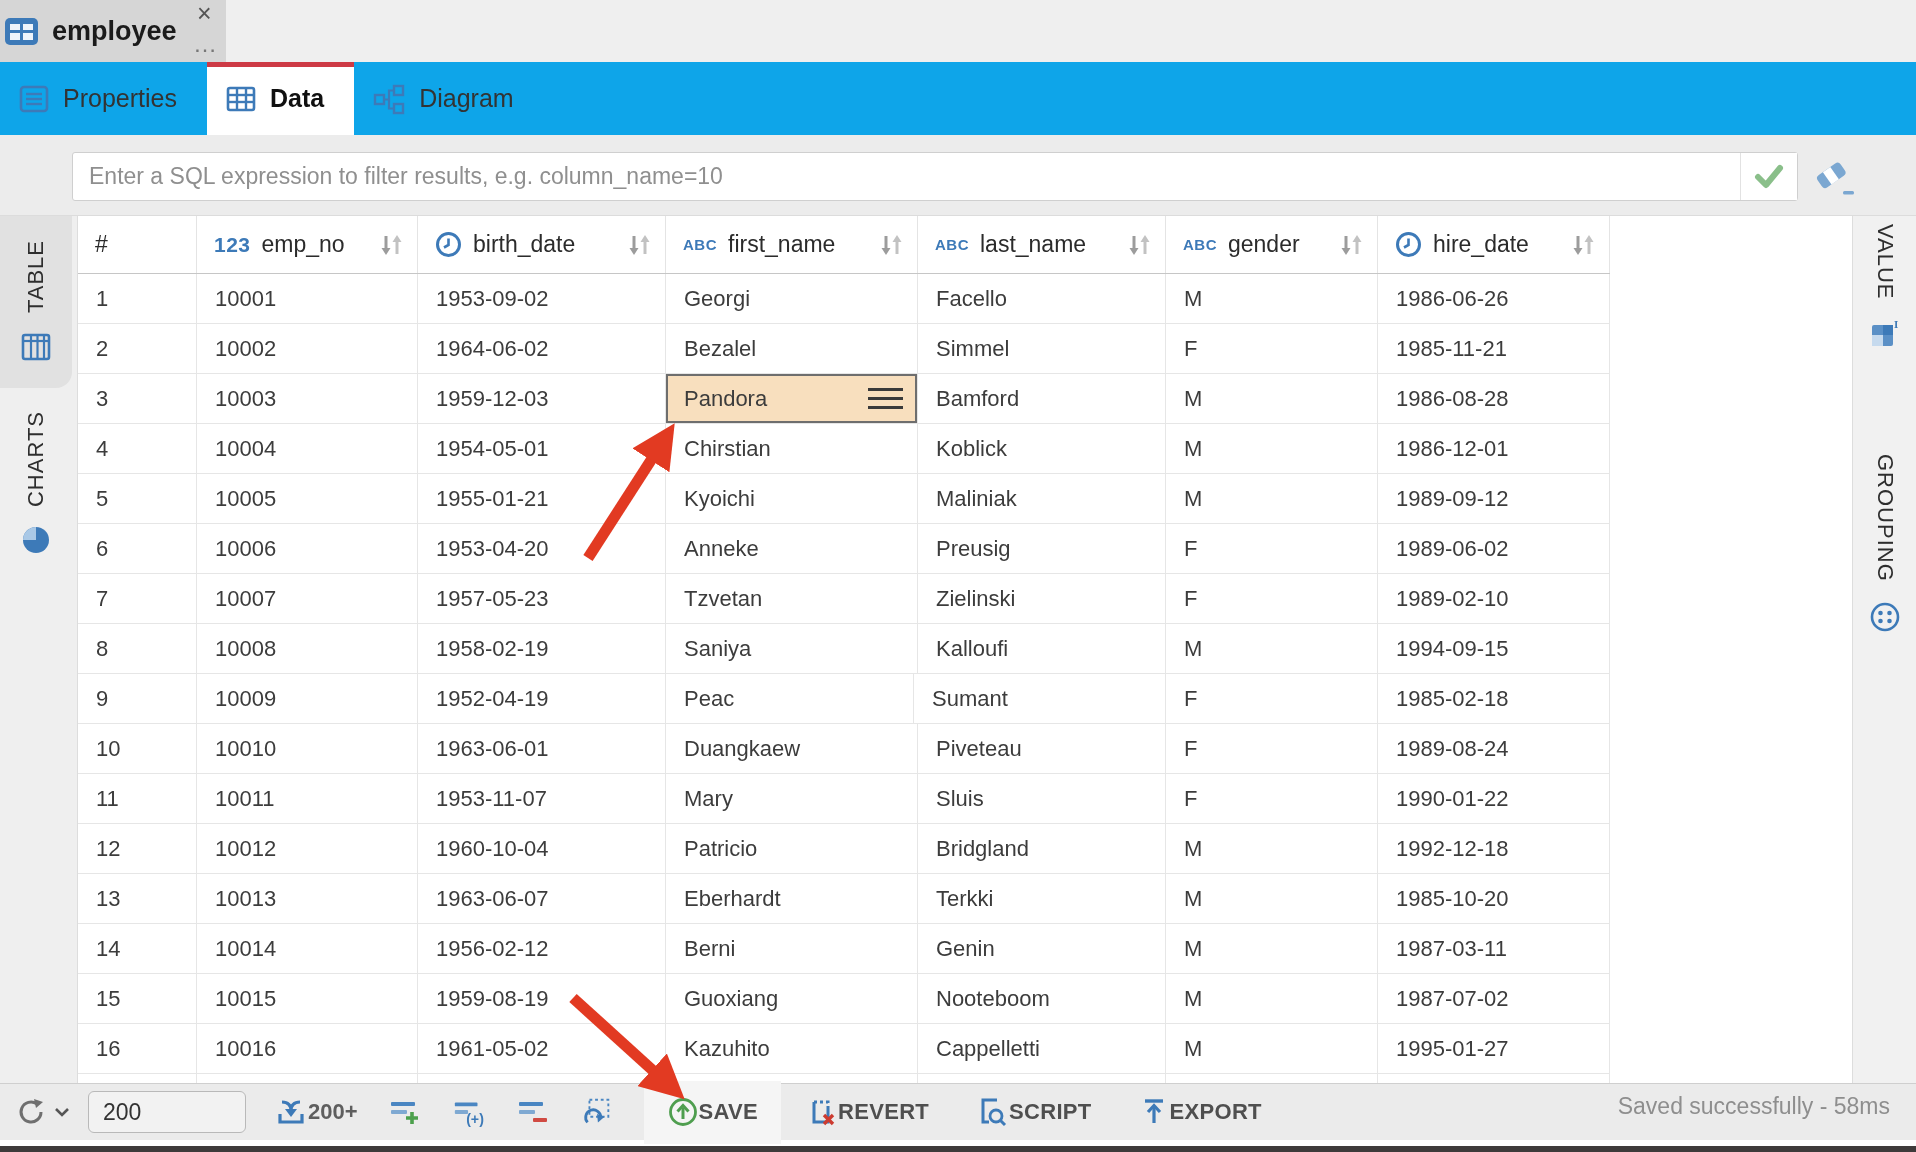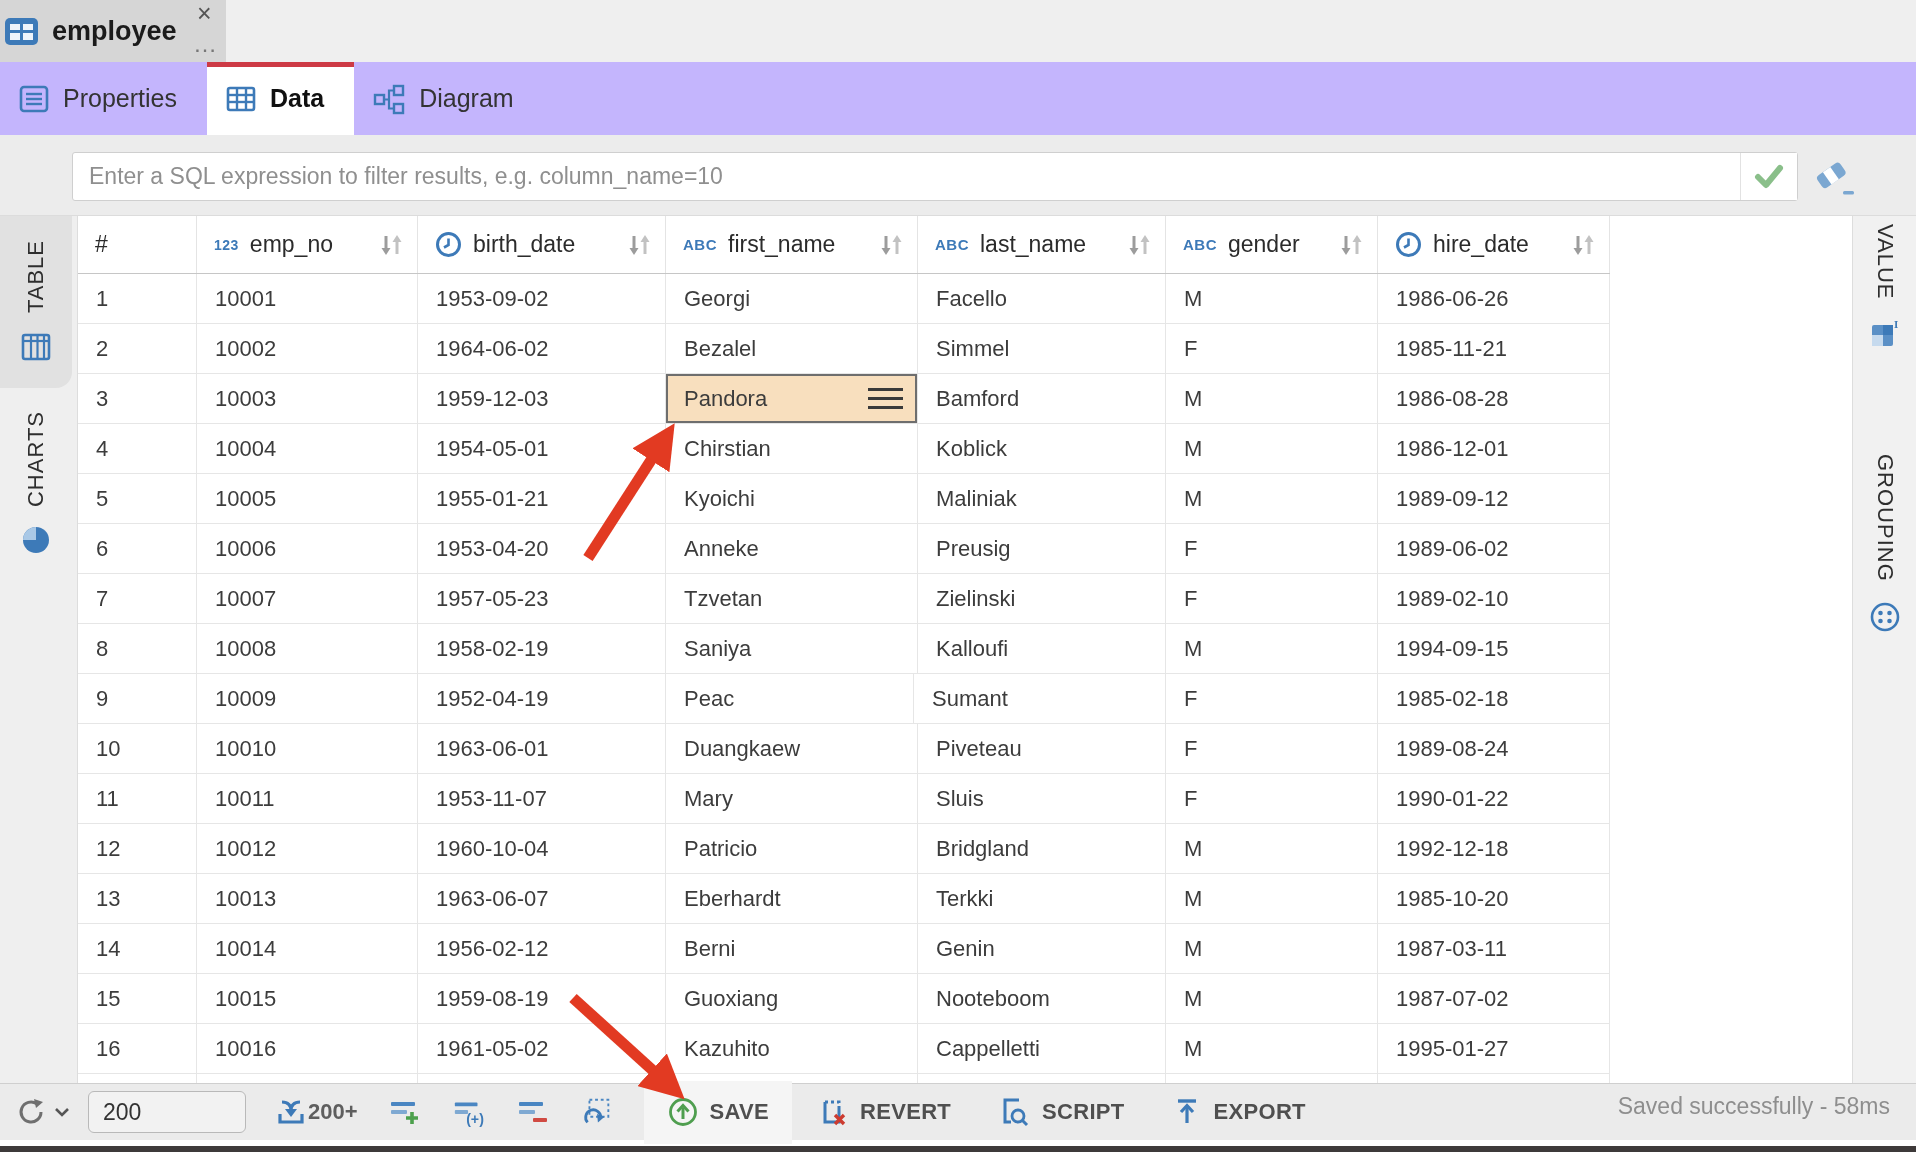--- a/index.html
+++ b/index.html
@@ -12,21 +12,21 @@
 
   
   .tabbar-top{position:absolute;left:0;top:0;width:100%;height:62px;background:#efefef;}
   .editor-tab{position:absolute;left:0;top:0;width:226px;height:62px;background:#d6d6d6;
     display:flex;align-items:center;padding-left:4px;box-sizing:border-box;cursor:default;}
   .editor-tab .tab-label{font-size:27px;font-weight:700;color:#1b1b1b;margin-left:13px;}
   .tab-close{position:absolute;left:197px;top:1px;font-size:25px;color:#555;line-height:1;}
   .tab-more{position:absolute;left:193px;top:32px;font-size:24px;color:#777;letter-spacing:1px;line-height:1;}
 
   
-  .tabbar-sub{position:absolute;left:0;top:62px;width:100%;height:73px;background:#c4b5fd;display:flex;}
+  .tabbar-sub{position:absolute;left:0;top:62px;width:100%;height:73px;background:#0ea5e9;display:flex;}
   .subtab{display:flex;align-items:center;gap:13px;padding:0 30px 0 18px;font-size:25px;color:#333;position:relative;box-sizing:border-box;}
   .subtab.active{background:#fff;font-weight:700;color:#101010;}
   .subtab.active::before{content:"";position:absolute;left:0;top:0;right:0;height:5px;background:#cd3a45;}
 
   
   .filterbar{position:absolute;left:0;top:135px;width:100%;height:81px;background:#ececec;border-bottom:1px solid #dcdcdc;box-sizing:border-box;}
   .filter-box{position:absolute;left:72px;top:17px;width:1726px;height:49px;background:#fff;border:1px solid #cfcfcf;border-radius:3px;display:flex;align-items:stretch;box-sizing:border-box;}
   .filter-box input{flex:1;border:none;outline:none;background:transparent;font-size:23px;color:#333;padding:0 16px;font-family:inherit;}
   .filter-box input::placeholder{color:#8f8f8f;}
   .filter-apply{width:56px;border-left:1px solid #e2e2e2;display:flex;align-items:center;justify-content:center;background:#fff;}
@@ -46,38 +46,38 @@
   .rail-right{position:absolute;right:0;top:0;width:64px;height:867px;background:#f1f1f1;border-left:1px solid #ddd;box-sizing:border-box;}
   .rail-item{position:absolute;left:0;width:63px;display:flex;flex-direction:column;align-items:center;gap:18px;}
   .rail-value{top:8px;}
   .rail-grouping{top:238px;}
 
   
   .grid{position:absolute;left:78px;top:0;width:1532px;}
   .gh{display:flex;height:58px;border-bottom:1px solid #c6c6c6;box-sizing:border-box;}
   .hc{display:flex;align-items:center;gap:11px;padding:0 13px 0 17px;border-right:1px solid #e4e4e4;box-sizing:border-box;font-size:23px;color:#2b2b2b;}
   .hc .sort{margin-left:auto;}
-  .tglyph{color:#3d7ab8;font-weight:700;font-size:14px;letter-spacing:.5px;}
+  .tglyph{color:#3d7ab8;font-weight:700;font-size:21px;letter-spacing:.5px;}
   .tglyph.abc{font-size:15px;}
   .gr{display:flex;height:50px;border-bottom:1px solid #e6e6e6;box-sizing:border-box;}
   .gc{display:flex;align-items:center;padding-left:18px;border-right:1px solid #e6e6e6;box-sizing:border-box;font-size:22px;color:#3c3c3c;overflow:hidden;}
   .c0{width:119px;}.c1{width:221px;}.c2{width:248px;}.c3{width:252px;}.c4{width:248px;}.c5{width:212px;}.c6{width:232px;}
   .gc.sel{background:#f8dfbe;box-shadow:inset 0 0 0 2px #6e6e6e;padding-right:14px;}
   .cell-menu{margin-left:auto;display:flex;flex-direction:column;gap:6px;width:35px;}
   .cell-menu i{display:block;height:3px;background:#3a3a3a;}
   .partial .gc{border-bottom:none;}
   .partial{display:flex;height:9px;}
 
   
   .toolbar{position:absolute;left:0;top:1083px;width:100%;height:57px;background:#ebebeb;border-top:1px solid #cfcfcf;display:flex;align-items:center;box-sizing:border-box;padding-left:12px;}
   .tb-refresh{display:flex;align-items:center;gap:4px;margin-right:18px;}
   .tb-input{width:158px;height:42px;background:#f2f2f2;border:1px solid #b9b9b9;border-radius:6px;font-size:23px;color:#333;padding:0 14px;box-sizing:border-box;font-family:inherit;outline:none;margin-right:28px;}
   .tb-group{display:flex;align-items:center;margin-right:30px;font-size:22px;font-weight:700;color:#5e5e5e;}
   .tb-icon{width:34px;height:34px;display:flex;align-items:center;justify-content:center;margin-right:30px;}
-  .tb-btn{display:flex;align-items:center;gap:11px;height:63px;padding:0 23px;font-size:22px;font-weight:700;color:#4f4f4f;letter-spacing:.3px;box-sizing:border-box;}
+  .tb-btn{display:flex;align-items:center;height:63px;padding:0 23px;font-size:22px;font-weight:700;color:#4f4f4f;letter-spacing:.3px;box-sizing:border-box;}
   .tb-btn.hl{background:#f5f5f5;}
   .status{position:absolute;right:26px;top:1083px;height:47px;display:flex;align-items:center;font-size:23px;color:#8e8e8e;}
 
   .bottom-edge{position:absolute;left:0;top:1146px;width:100%;height:6px;background:#3e3a3a;}
 
   
   .arrows{position:absolute;left:0;top:0;pointer-events:none;z-index:40;}
 </style>
 </head>
 <body>

